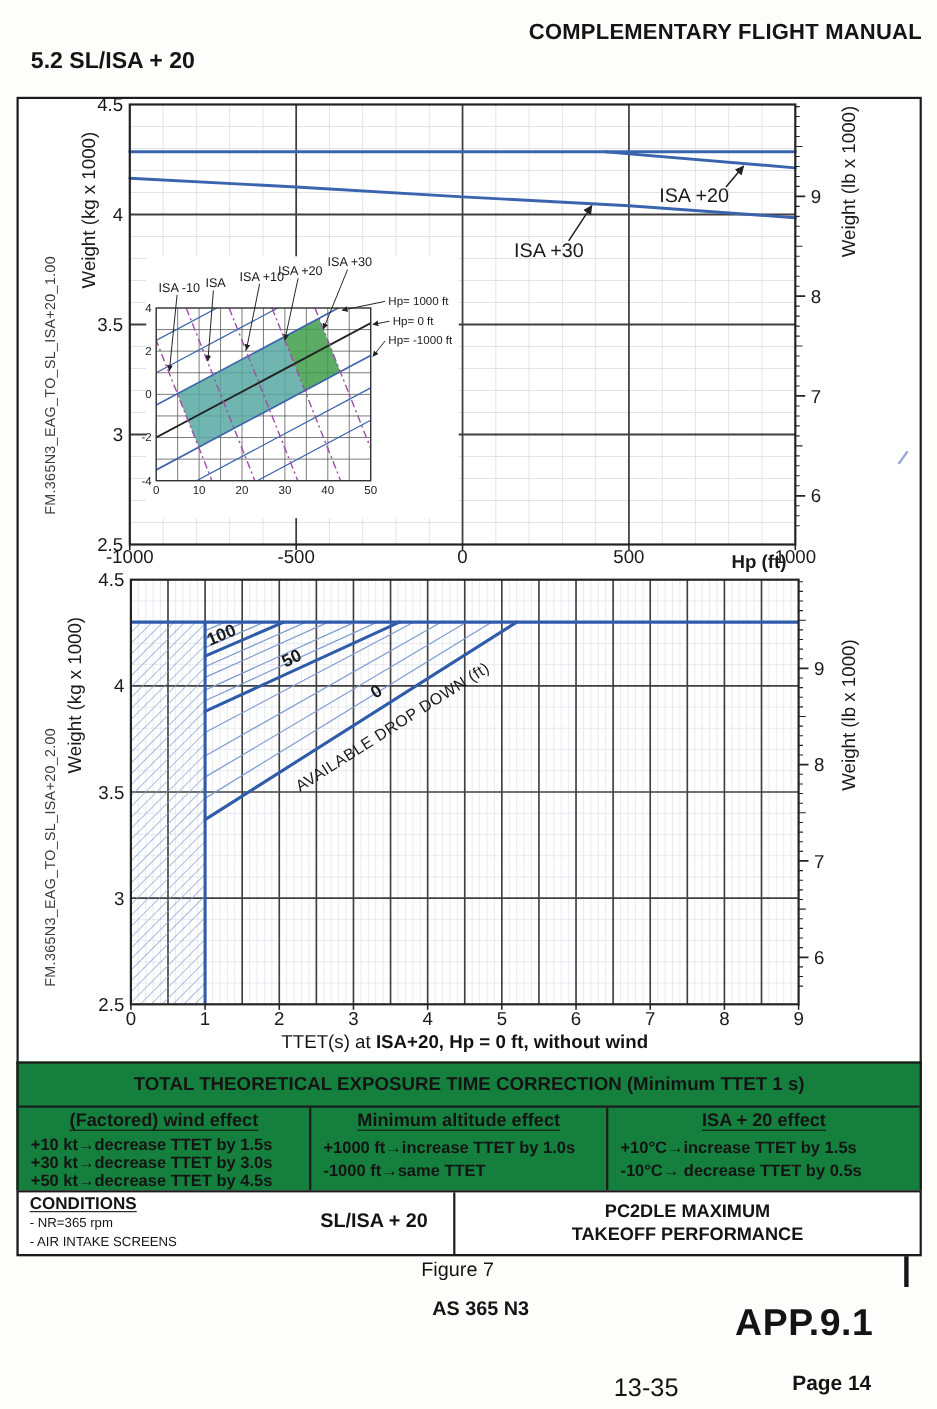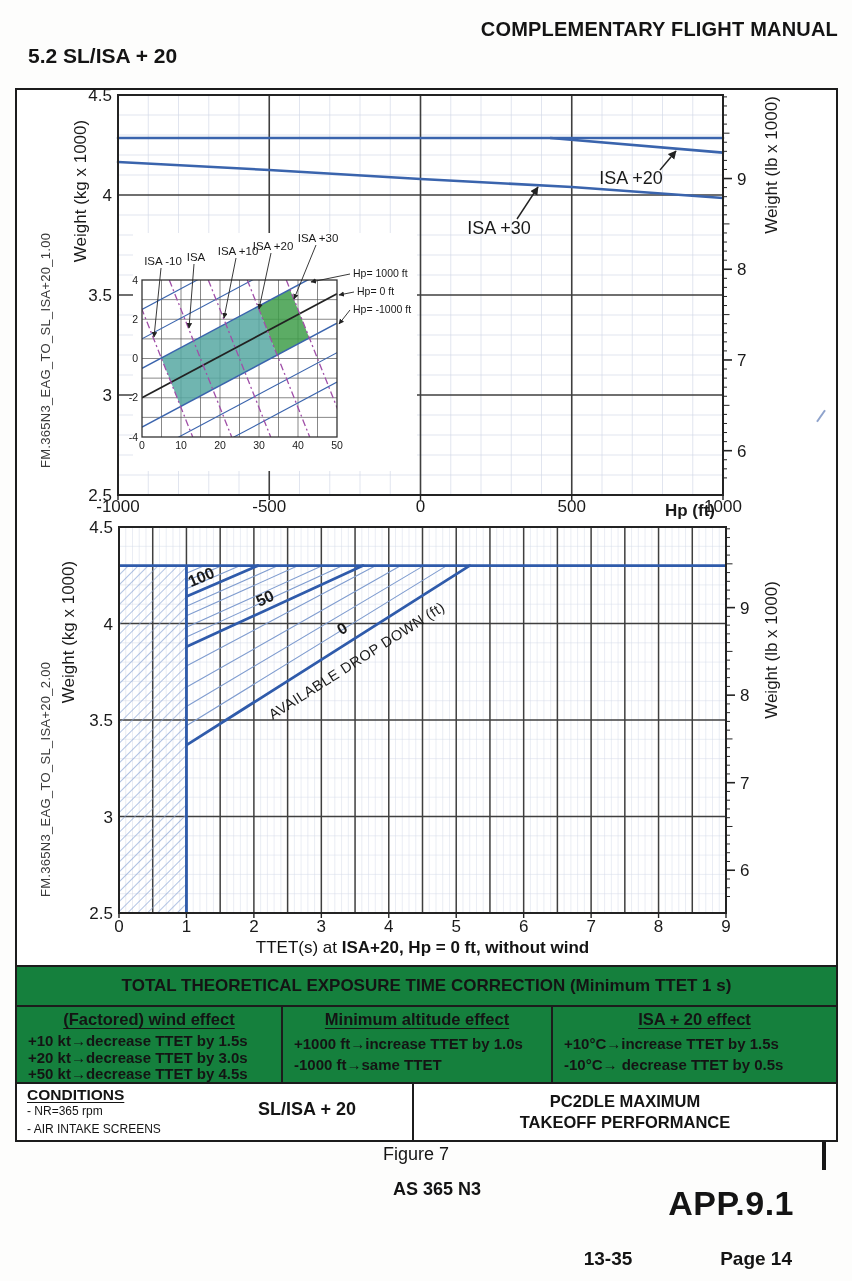--- a/index.html
+++ b/index.html
@@ -26,29 +26,29 @@
           text-underline-offset:3px;margin-bottom:4px;}
   .crow{font-size:15px;font-weight:bold;line-height:16.5px;padding-left:11px;white-space:nowrap;}
   .ccol2 .crow,.ccol3 .crow{line-height:21px;}
   
   .cond{left:15px;top:1082px;width:819px;height:56px;border:2px solid #1c1c1c;box-sizing:content-box;
         display:flex;background:#fff;}
   .cond-left{width:395px;position:relative;border-right:2px solid #1c1c1c;}
   .cond-title{position:absolute;left:10px;top:2px;font-size:15.5px;font-weight:bold;
               text-decoration:underline;text-underline-offset:2px;}
   .cond-item{position:absolute;left:10px;font-size:12px;white-space:nowrap;}
-  .cond-config{position:absolute;left:210px;top:15px;width:160px;text-align:center;
+  .cond-config{position:absolute;left:243px;top:15px;width:160px;text-align:center;
                font-size:18px;font-weight:bold;}
   .cond-right{flex:1;display:flex;flex-direction:column;justify-content:center;align-items:center;
               font-size:16.5px;font-weight:bold;line-height:21px;text-align:center;}
   .fig-caption{left:316px;top:1144px;width:200px;text-align:center;font-size:18px;}
   .change-bar{left:822px;top:1142px;width:4px;height:28px;background:#161616;}
   .aircraft{left:337px;top:1179px;width:200px;text-align:center;font-size:18px;font-weight:bold;}
   .appendix{right:58px;top:1184px;font-size:34px;font-weight:bold;letter-spacing:.5px;}
-  .doc-code{left:558px;top:1248px;width:100px;text-align:center;font-size:19px;font-weight:bold;}
+  .doc-code{left:558px;top:1248px;width:100px;text-align:left;font-size:23px;font-weight:normal;}
   .page-num{right:60px;top:1248px;font-size:19px;font-weight:bold;}
   .slash{left:814px;top:415px;width:14px;height:2px;background:#8fa3cc;transform:rotate(-55deg);}
 </style>
 </head>
 <body>
 
 <div class="page">
 
   <div class="abs hdr-right">COMPLEMENTARY FLIGHT MANUAL</div>
   <div class="abs hdr-left">5.2 SL/ISA + 20</div>
@@ -465,21 +465,21 @@
   <div class="abs xlabel2">
     <span>TTET(s) at </span><b>ISA+20, Hp = 0 ft, without wind</b>
   </div>
 
   <div class="abs ctable">
     <div class="ctable-title">TOTAL THEORETICAL EXPOSURE TIME CORRECTION (Minimum TTET 1 s)</div>
     <div class="ctable-body">
       <div class="ccol ccol1" style="width:264px;">
         <div class="ccol-h">(Factored) wind effect</div>
         <div class="crow">+10 kt→decrease TTET by 1.5s</div>
-        <div class="crow">+20 kt→decrease TTET by 3.0s</div>
+        <div class="crow">+30 kt→decrease TTET by 3.0s</div>
         <div class="crow">+50 kt→decrease TTET by 4.5s</div>
       </div>
       <div class="ccol ccol2" style="width:270px;">
         <div class="ccol-h">Minimum altitude effect</div>
         <div class="crow">+1000 ft→increase TTET by 1.0s</div>
         <div class="crow">-1000 ft→same TTET</div>
       </div>
       <div class="ccol ccol3" style="flex:1;">
         <div class="ccol-h">ISA + 20 effect</div>
         <div class="crow">+10°C→increase TTET by 1.5s</div>

